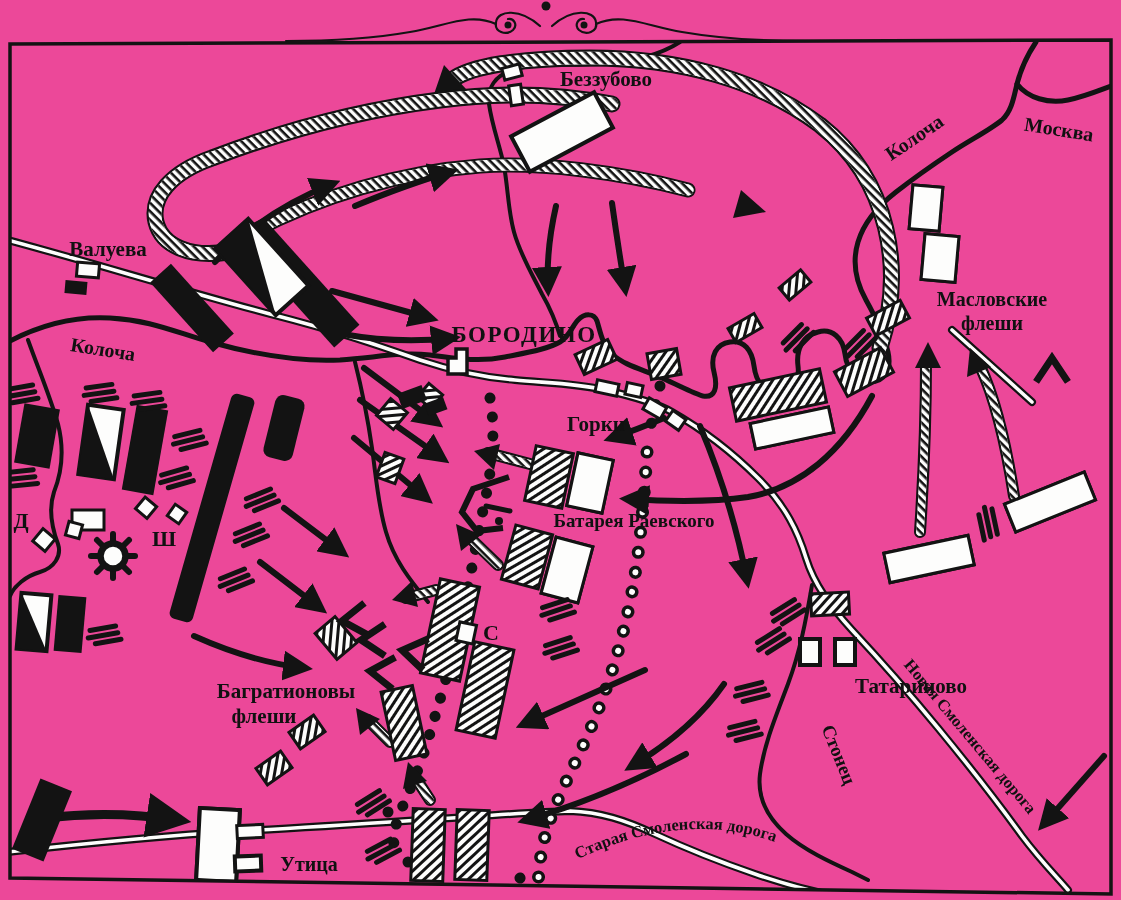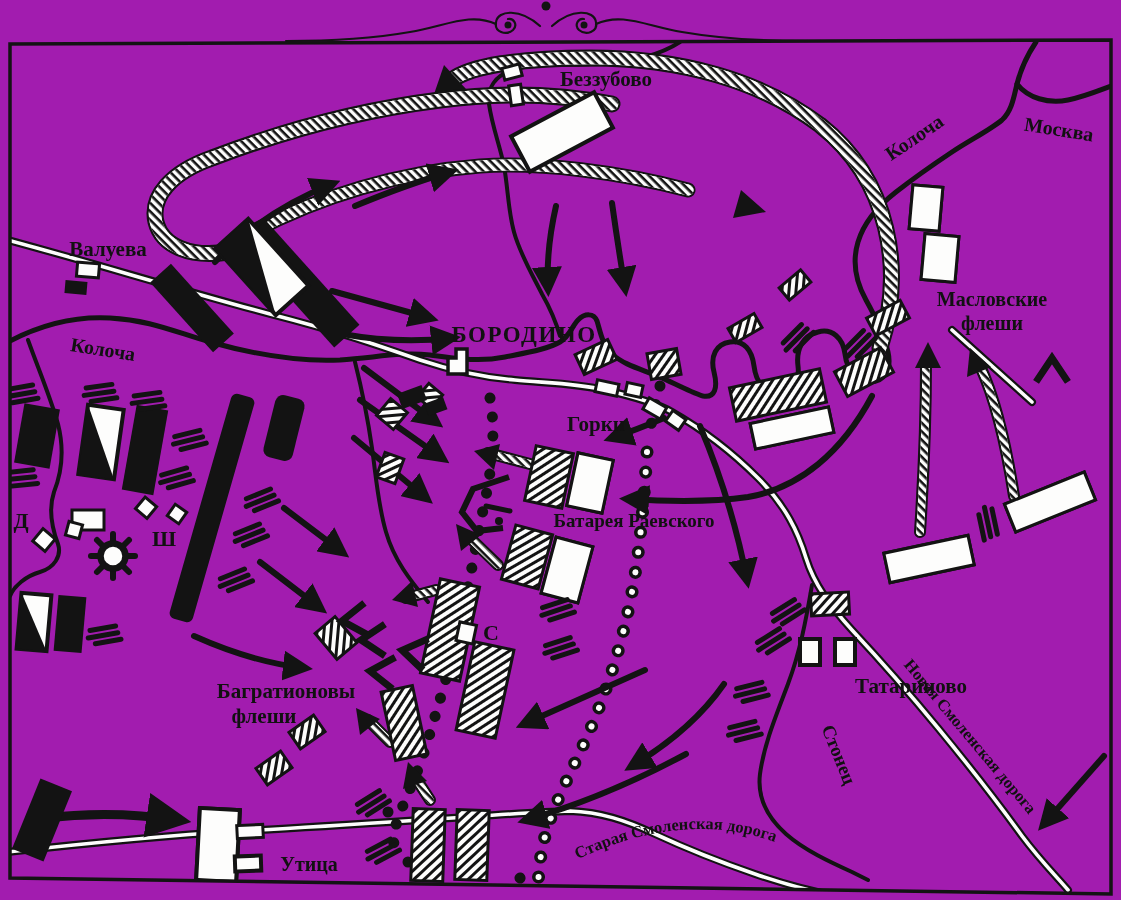--- a/index.html
+++ b/index.html
@@ -1,16 +1,16 @@
 <!DOCTYPE html>
 <html><head>
 <meta charset="utf-8">
 <style>
   html,body{margin:0;padding:0;background:#ffffff;}
-  .stage{width:1121px;height:900px;position:relative;background:#a21caf;overflow:hidden;}
+  .stage{width:1121px;height:900px;position:relative;background:#ec4899;overflow:hidden;}
   svg{display:block;}
   .river{fill:none;stroke:#131313;stroke-width:5;stroke-linecap:round;stroke-linejoin:round}
   .thinriver{fill:none;stroke:#131313;stroke-width:4;stroke-linecap:round;stroke-linejoin:round}
   .roadB{fill:none;stroke:#131313;stroke-width:8;stroke-linecap:round}
   .roadW{fill:none;stroke:#fdfdfc;stroke-width:3.6;stroke-linecap:round}
   .arrF{fill:none;stroke:#131313;stroke-width:6;stroke-linecap:round}
   .arrFthick{fill:none;stroke:#131313;stroke-width:9;stroke-linecap:round}
   .bandB{fill:none;stroke:#131313;stroke-width:17;stroke-linecap:round}
   .bandW{fill:none;stroke:#fdfdfc;stroke-width:12.5;stroke-linecap:round}
   .bandH{fill:none;stroke:url(#hb);stroke-width:12.5;stroke-linecap:round}

